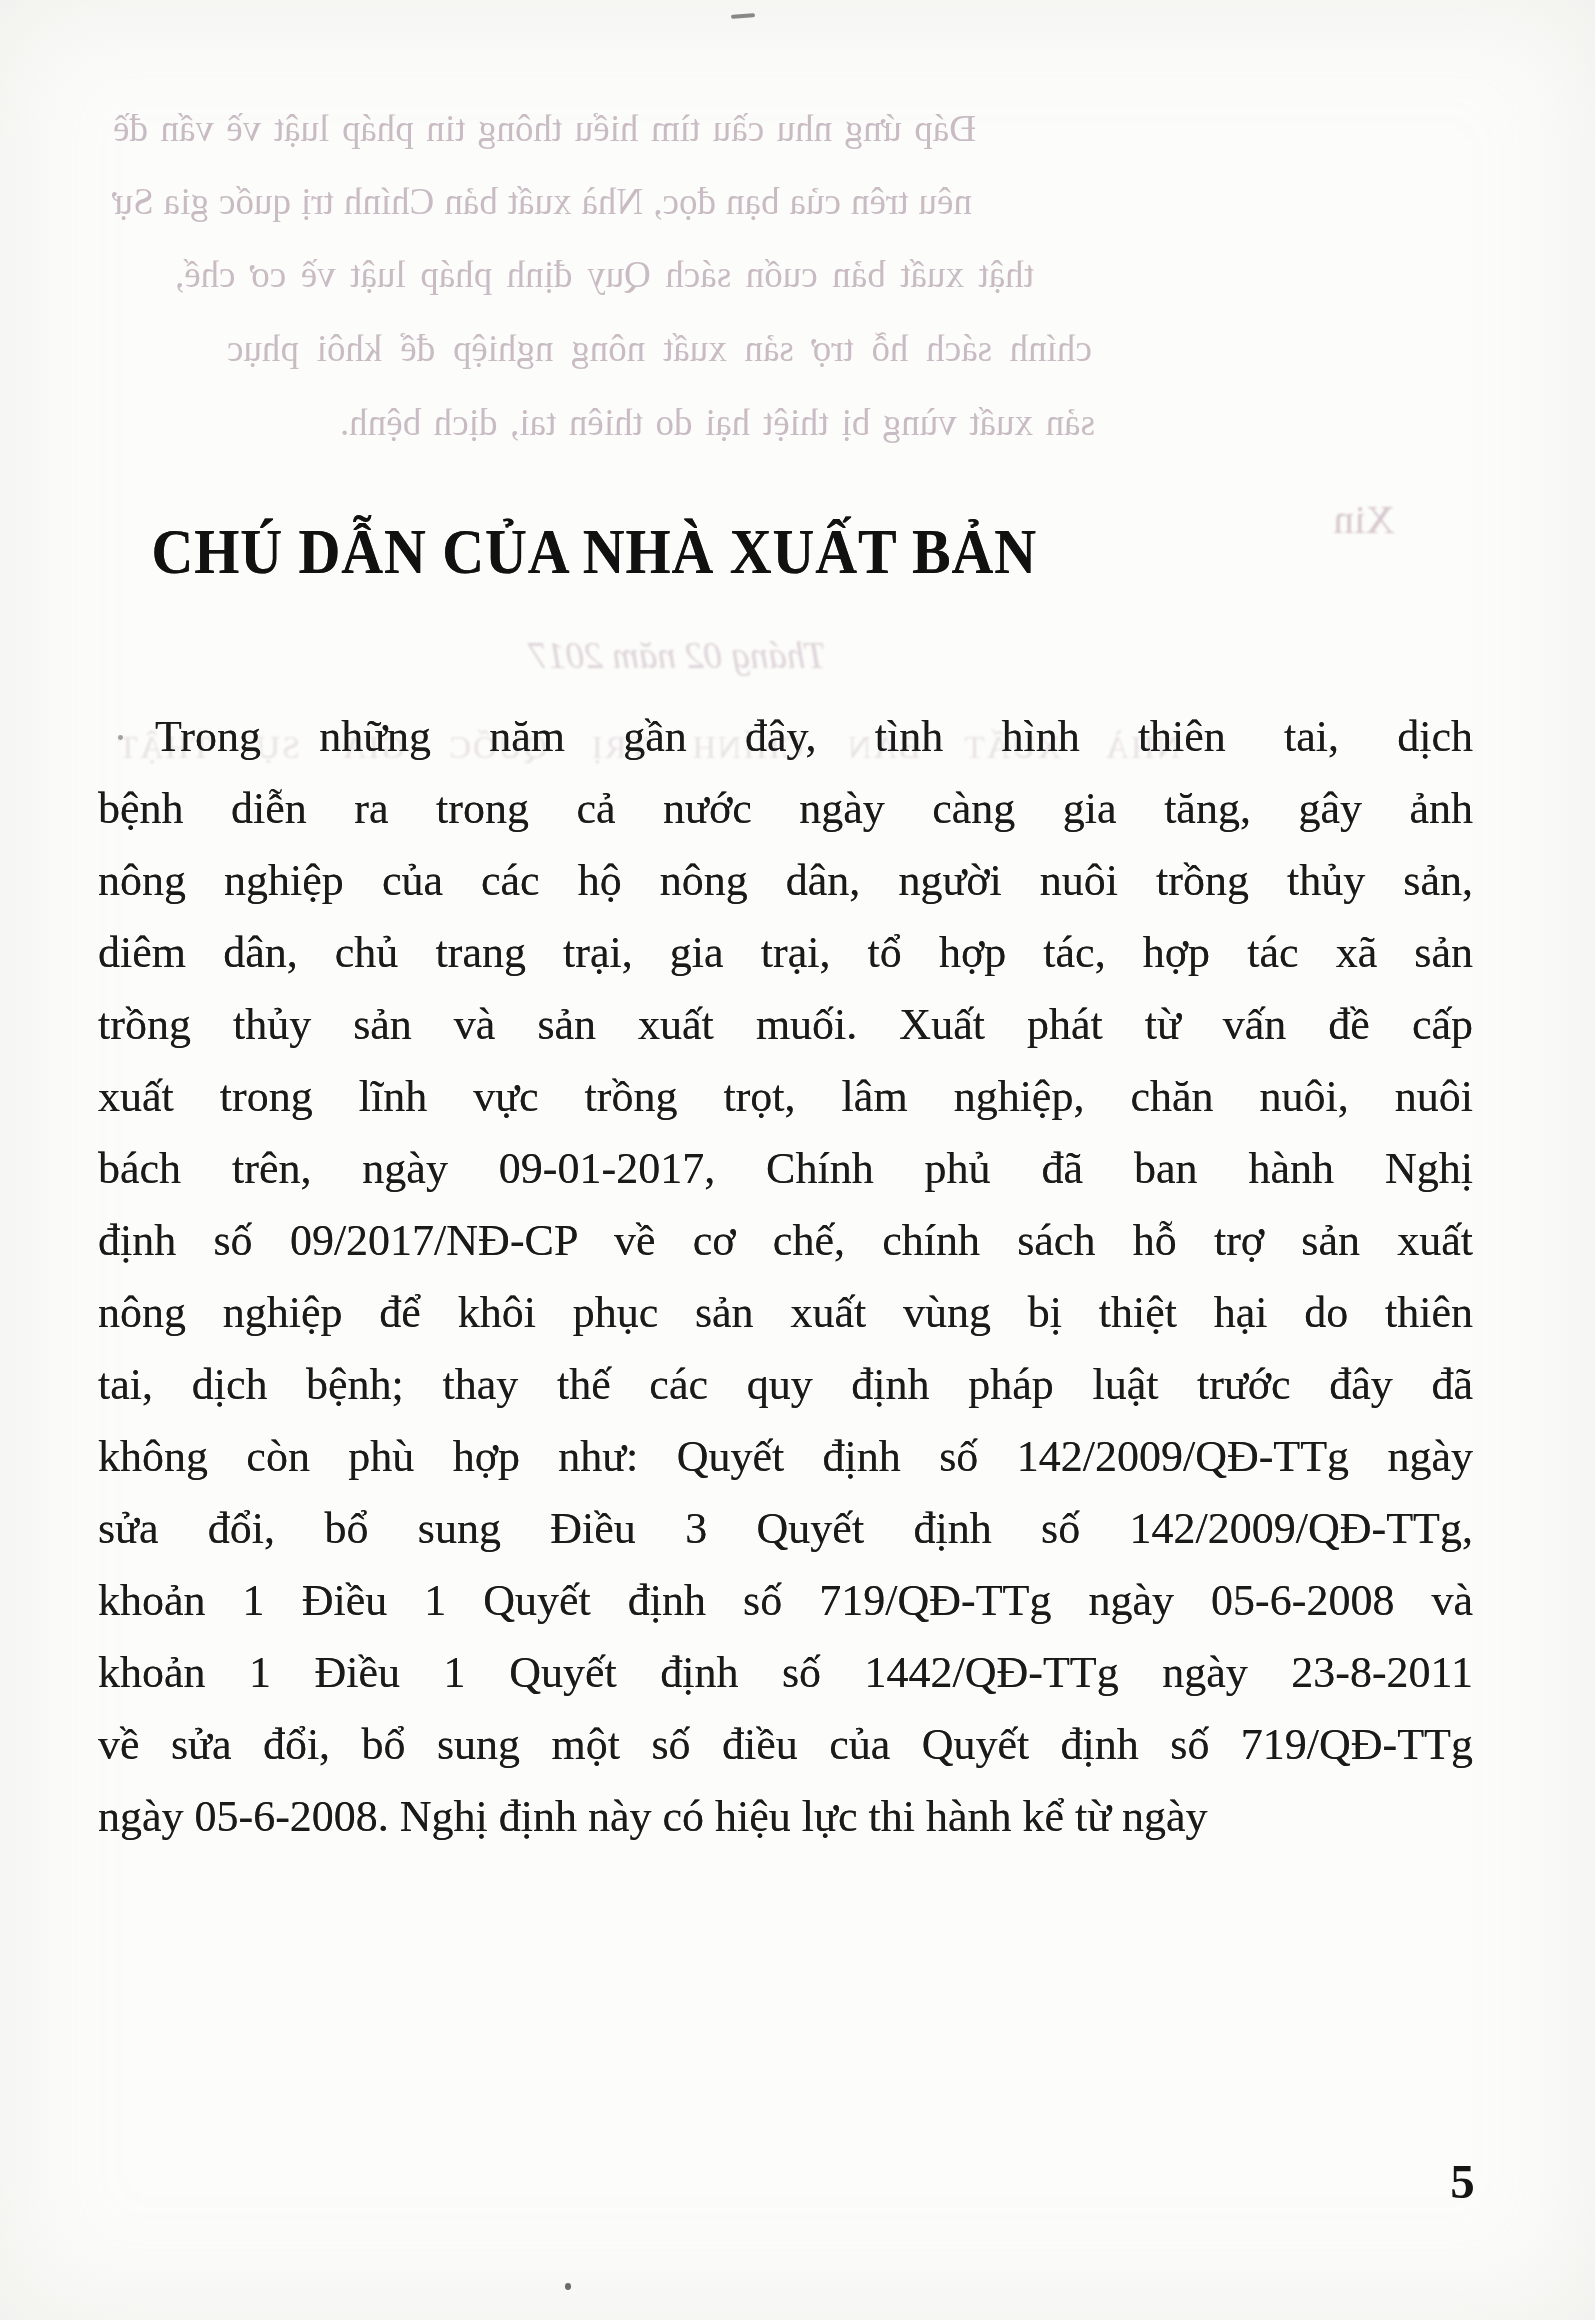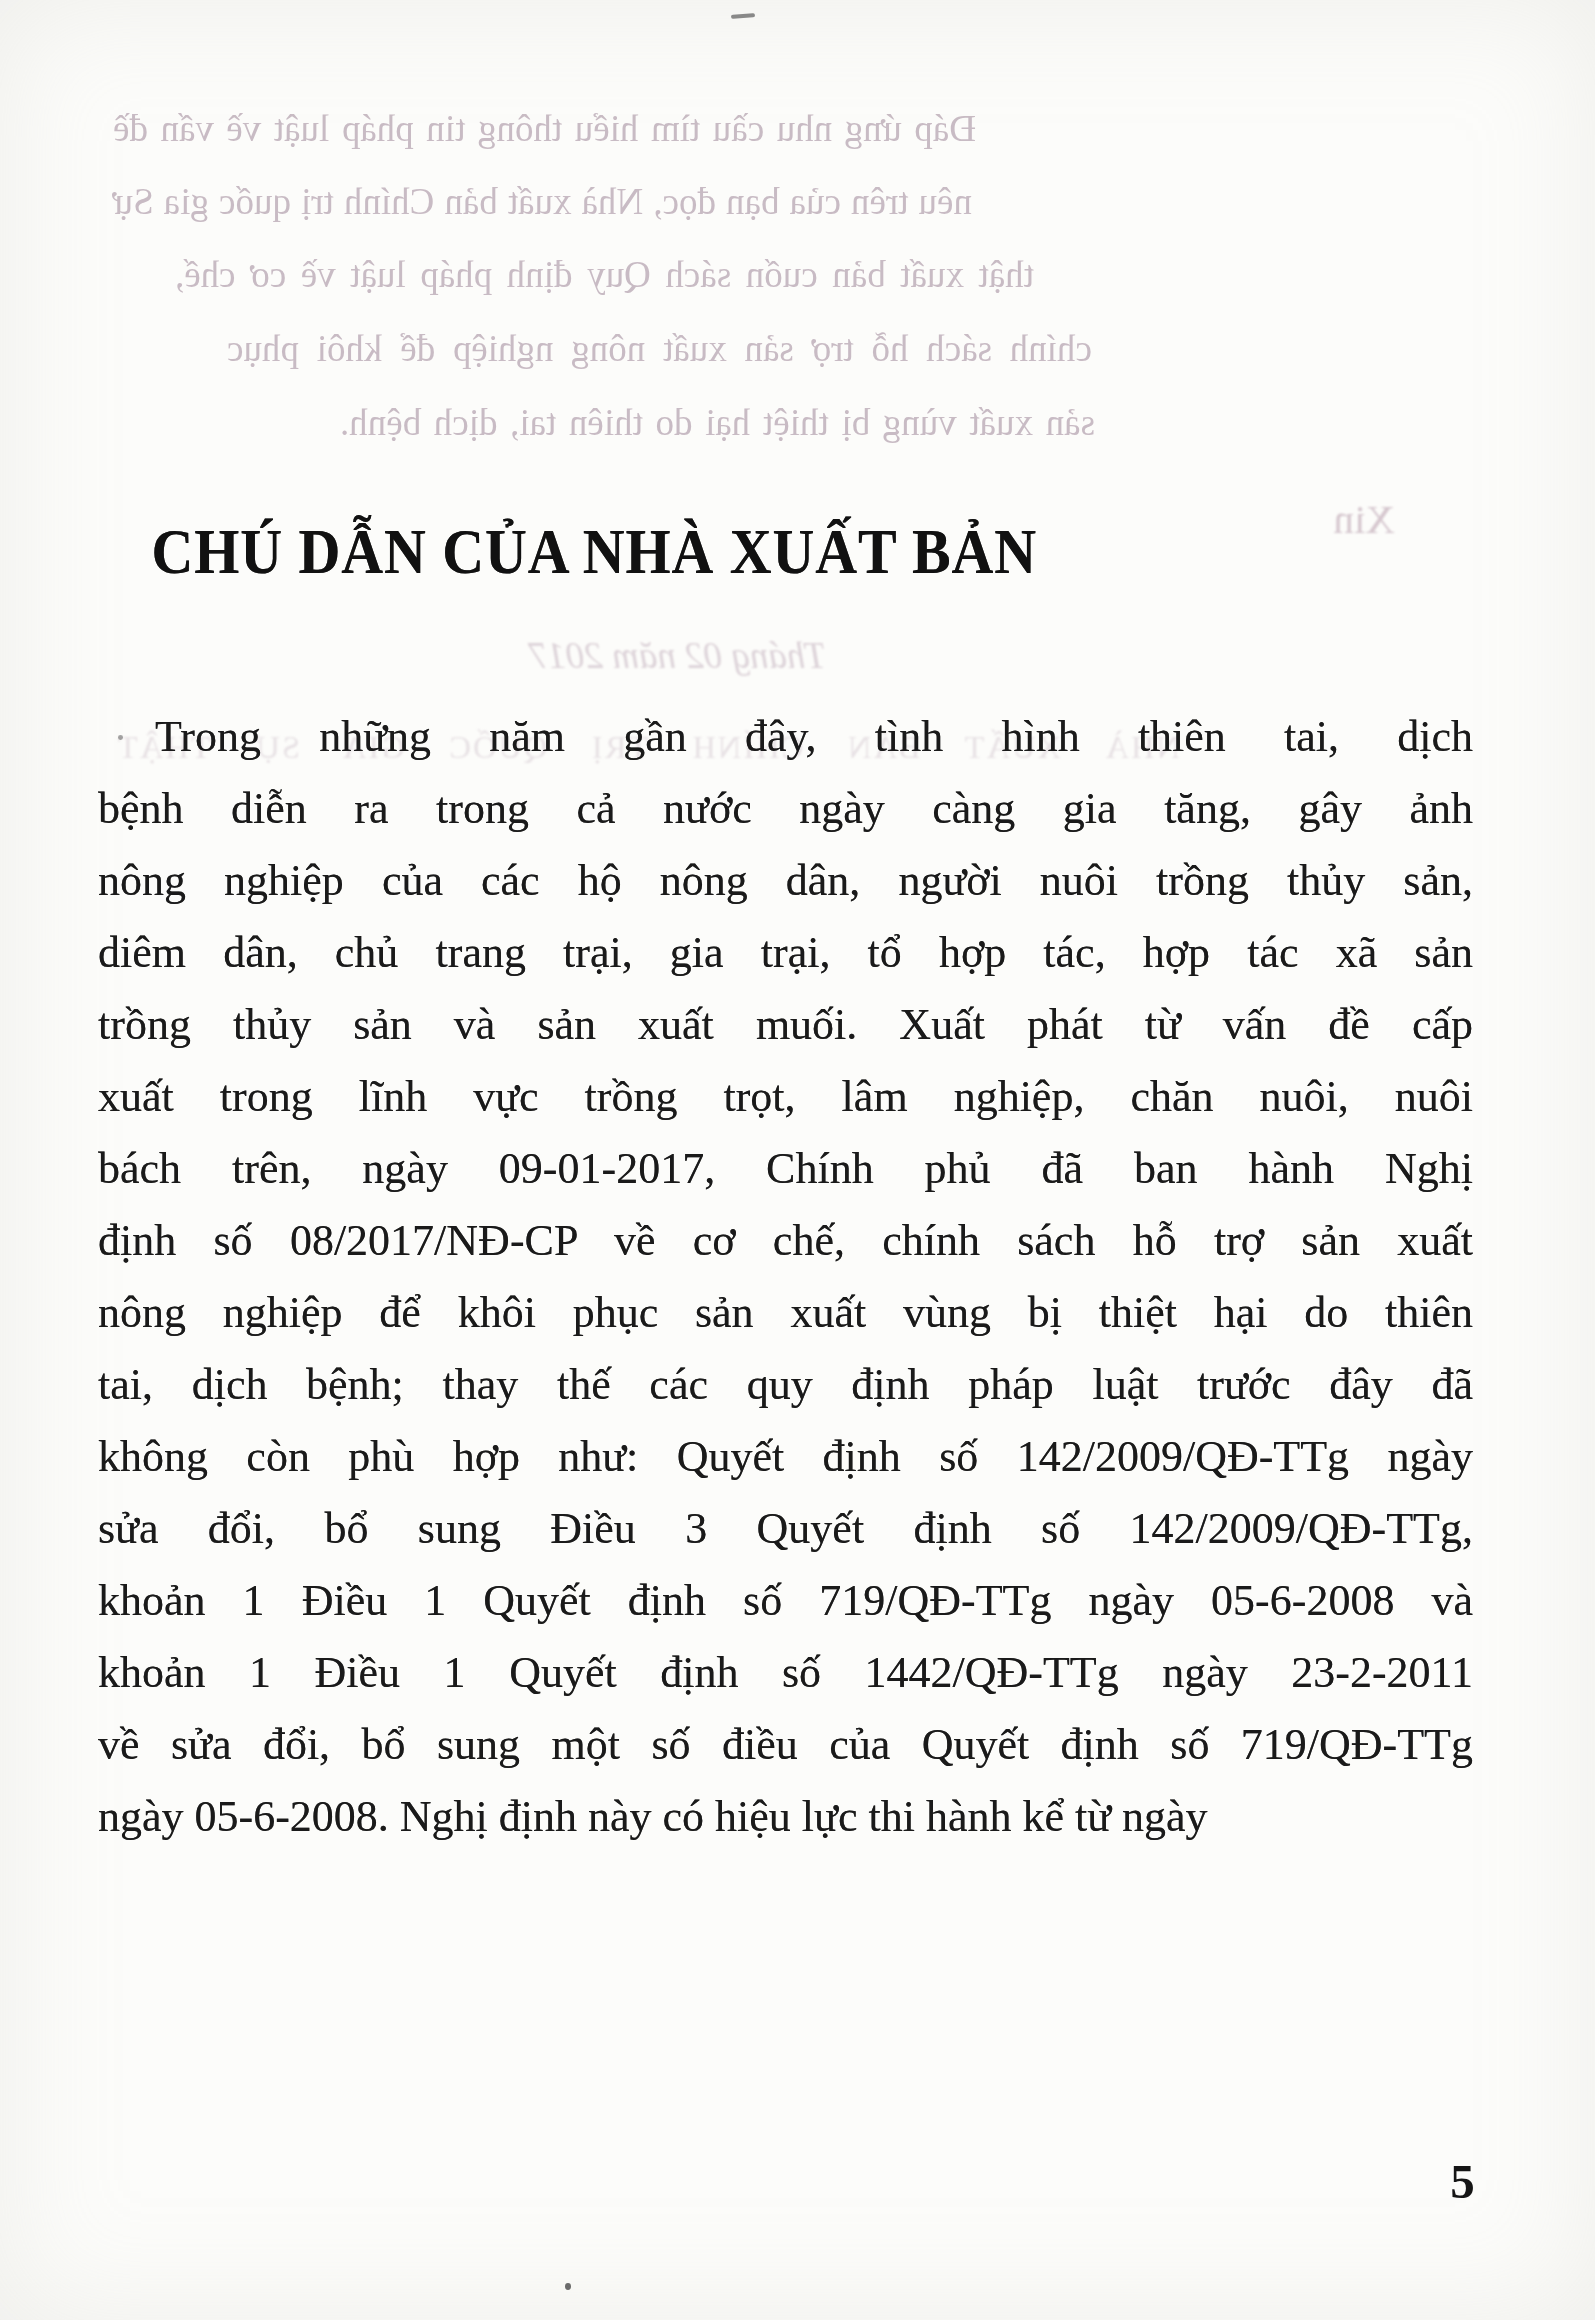--- a/index.html
+++ b/index.html
@@ -175,27 +175,27 @@
 
   <div class="body-lines">
 
   <div>Trong những năm gần đây, tình hình thiên tai, dịch</div>
       <div>bệnh diễn ra trong cả nước ngày càng gia tăng, gây ảnh</div>
       <div>nông nghiệp của các hộ nông dân, người nuôi trồng thủy sản,</div>
       <div>diêm dân, chủ trang trại, gia trại, tổ hợp tác, hợp tác xã sản</div>
       <div>trồng thủy sản và sản xuất muối. Xuất phát từ vấn đề cấp</div>
       <div>xuất trong lĩnh vực trồng trọt, lâm nghiệp, chăn nuôi, nuôi</div>
       <div>bách trên, ngày 09-01-2017, Chính phủ đã ban hành Nghị</div>
-      <div>định số 08/2017/NĐ-CP về cơ chế, chính sách hỗ trợ sản xuất</div>
+      <div>định số 09/2017/NĐ-CP về cơ chế, chính sách hỗ trợ sản xuất</div>
       <div>nông nghiệp để khôi phục sản xuất vùng bị thiệt hại do thiên</div>
       <div>tai, dịch bệnh; thay thế các quy định pháp luật trước đây đã</div>
       <div>không còn phù hợp như: Quyết định số 142/2009/QĐ-TTg ngày</div>
       <div>sửa đổi, bổ sung Điều 3 Quyết định số 142/2009/QĐ-TTg,</div>
       <div>khoản 1 Điều 1 Quyết định số 719/QĐ-TTg ngày 05-6-2008 và</div>
-      <div>khoản 1 Điều 1 Quyết định số 1442/QĐ-TTg ngày 23-2-2011</div>
+      <div>khoản 1 Điều 1 Quyết định số 1442/QĐ-TTg ngày 23-8-2011</div>
       <div>về sửa đổi, bổ sung một số điều của Quyết định số 719/QĐ-TTg</div>
       <div>ngày 05-6-2008. Nghị định này có hiệu lực thi hành kể từ ngày</div>
     </div>
 
   <div class="page-number">5</div>
 
   <div class="mark-top-dash"></div>
   <div class="mark-bottom-dot"></div>
   <div class="mark-left-dot"></div>
 

